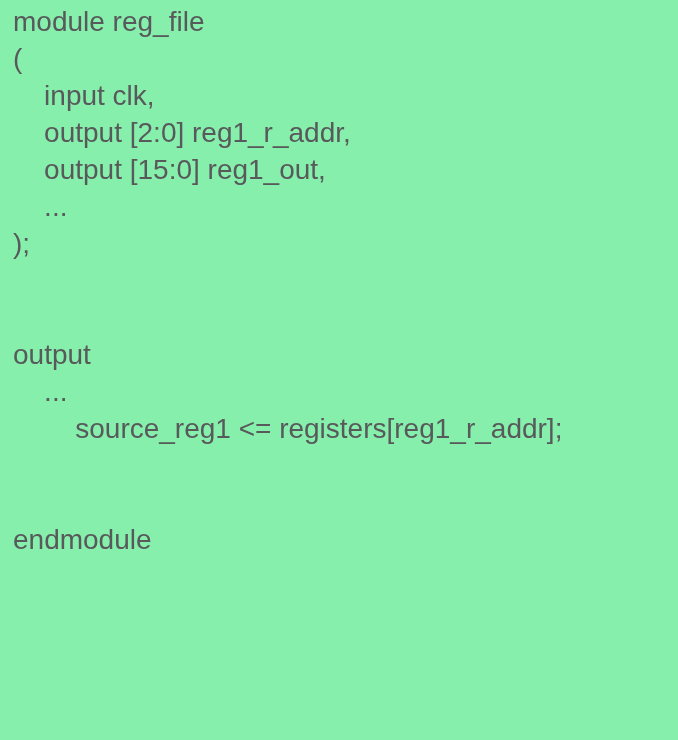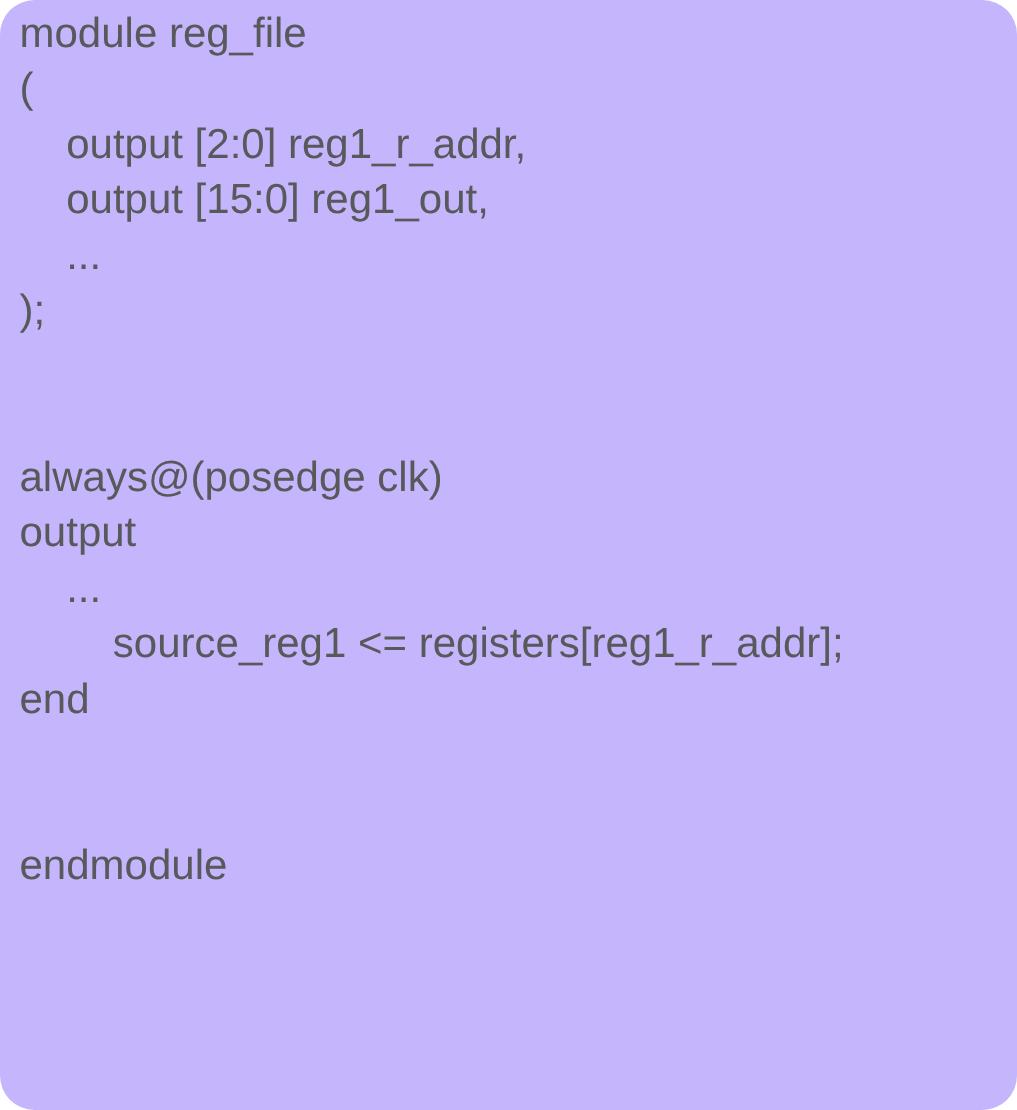--- a/index.html
+++ b/index.html
@@ -4,23 +4,22 @@
 <style>
   html, body {
     margin: 0;
     padding: 0;
     background: #ffffff;
   }
   .page {
     position: relative;
     width: 678px;
     height: 740px;
-    background: #c4b5fd;
+    background: #86efac;
     overflow: hidden;
-    border-radius: 23px;
   }
   .code-block {
     position: absolute;
     top: 3px;
     left: 13px;
     right: 0;
     font-family: "Liberation Sans", sans-serif;
     font-size: 28px;
     line-height: 37px;
     color: #58595B;
@@ -32,28 +31,27 @@
     height: 37px;
   }
 </style>
 </head>
 <body>
 
 <div class="page">
   <div class="code-block">
     <div class="code-line">module reg_file</div>
     <div class="code-line">(</div>
+    <div class="code-line">    input clk,</div>
     <div class="code-line">    output [2:0] reg1_r_addr,</div>
     <div class="code-line">    output [15:0] reg1_out,</div>
     <div class="code-line">    ...</div>
     <div class="code-line">);</div>
     <div class="code-line"></div>
     <div class="code-line"></div>
-    <div class="code-line">always@(posedge clk)</div>
     <div class="code-line">output</div>
     <div class="code-line">    ...</div>
     <div class="code-line">        source_reg1 &lt;= registers[reg1_r_addr];</div>
-    <div class="code-line">end</div>
     <div class="code-line"></div>
     <div class="code-line"></div>
     <div class="code-line">endmodule</div>
   </div>
 </div>
 
 </body></html>

